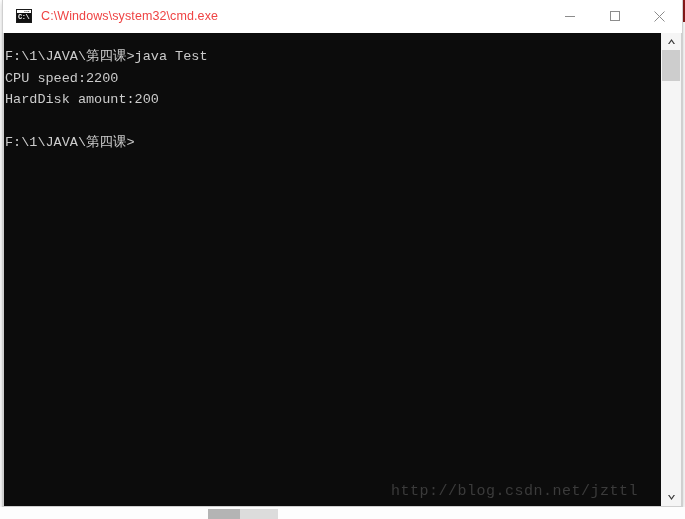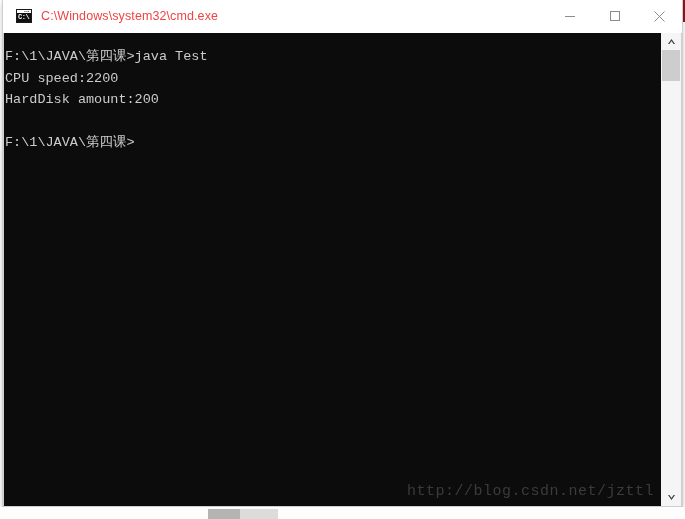--- a/index.html
+++ b/index.html
@@ -152,21 +152,21 @@
     margin: 0;
     font-family: "Liberation Mono", "DejaVu Sans Mono", monospace;
     font-size: 13.5px;
     line-height: 21.5px;
     color: #cccccc;
     white-space: pre;
     letter-spacing: 0px;
   }
   #watermark {
     position: absolute;
-    right: 6px;
+    right: 22px;
     bottom: 6px;
     font-family: "Liberation Mono", "DejaVu Sans Mono", monospace;
     font-size: 15px;
     color: #3b3b3b;
     white-space: nowrap;
     letter-spacing: 0.5px;
   }
 
   
   #scrollbar {

